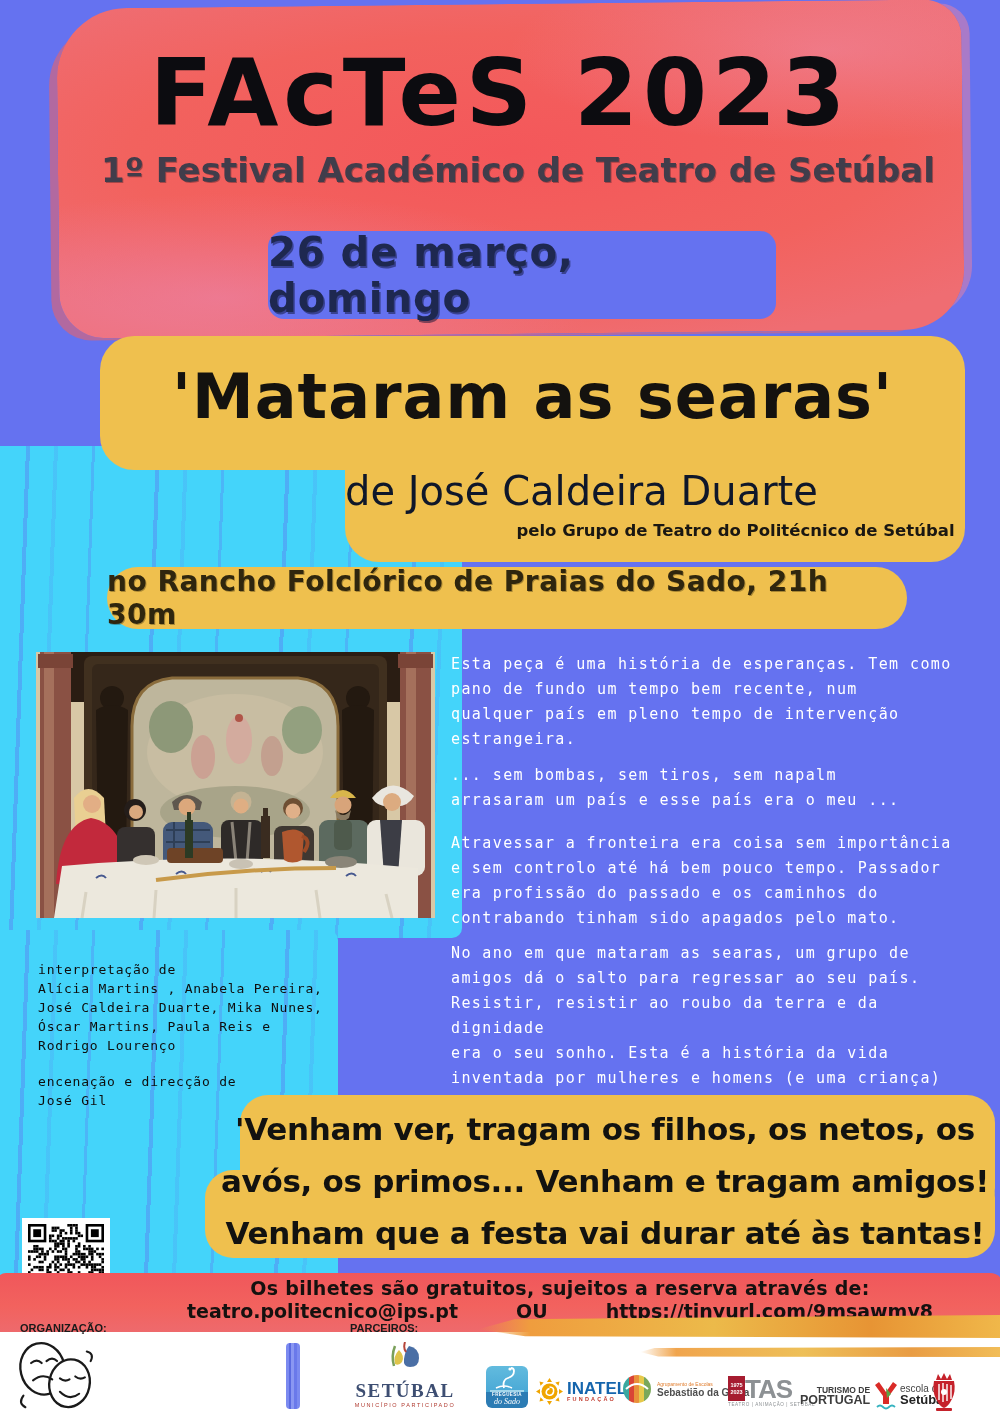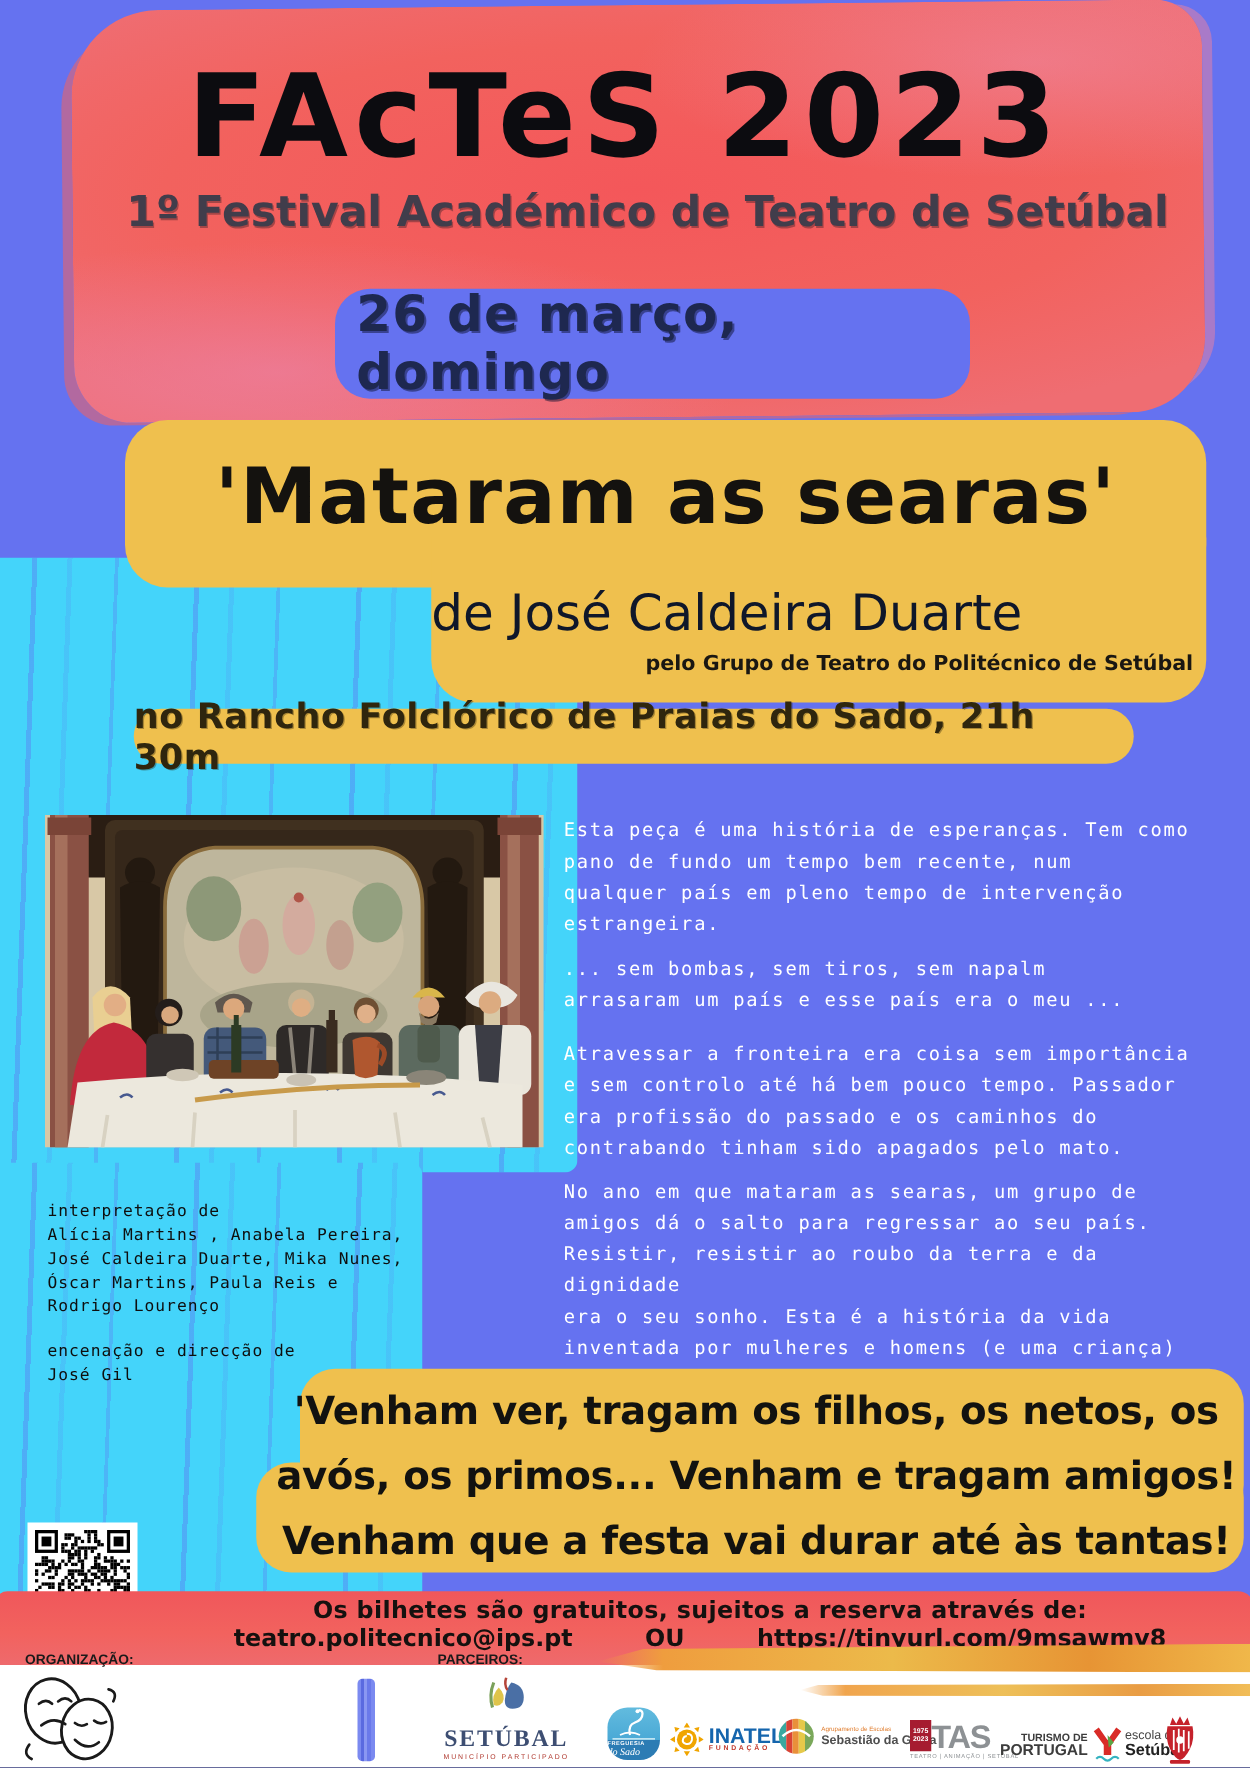--- a/index.html
+++ b/index.html
@@ -27,22 +27,22 @@
     font-size:92px; font-weight:800; letter-spacing:5px; color:#0c0c10;
   }
   #festival-subtitle {
     left:0; right:0; top:150px; text-align:center;
     font-size:34px; font-weight:700; color:#413d4b;
     text-shadow:1px 1px 0 rgba(20,20,30,.35);
     padding-left:36px;
   }
   #date-pill {
     left:268px; top:231px; width:508px; height:88px;
-    background:#6572f0; border-radius:28px;
-    display:flex; align-items:center; justify-content:center;padding-left:17px;
+    background:#6572f0; border-radius:16px;
+    display:flex; align-items:center; justify-content:center;
   }
   #date-pill span {
     font-size:40px; font-weight:800; color:#1e2850; letter-spacing:1px;
     text-shadow:1.5px 1.5px 0 rgba(14,18,50,.5);
   }
 
   
   .cyan {
     background:
       repeating-linear-gradient(92deg,
@@ -65,21 +65,21 @@
   }
   #play-author {
     left:345px; top:468px; width:620px; text-align:left;
     font-size:40px; font-weight:400; color:#0f172a;
   }
   #play-group {
     left:362px; top:521px; width:747px; text-align:center;
     font-size:16.5px; font-weight:700; color:#1a1712;
   }
   #venue-pill {
-    left:107px; top:567px; width:800px; height:44px; border-radius:31px;
+    left:107px; top:567px; width:800px; height:62px; border-radius:31px;
     display:flex; align-items:center; justify-content:center;
   }
   #venue-pill span {
     font-size:28px; font-weight:800; color:#2f260e; letter-spacing:.5px;
     text-shadow:1px 1px 0 rgba(40,30,5,.35);
   }
 
   
   #photo { left:36px; top:652px; width:399px; height:266px; }
 
@@ -149,23 +149,23 @@
   #tp-text .l1, #tp-text .l2 { font-size:20px; font-weight:800; color:#111; line-height:19px; letter-spacing:.5px; }
   #tp-text .sub { font-size:7.5px; color:#6a6a6a; margin-top:2px; }
 
   #blue-streak { left:286px; top:1343px; width:14px; height:66px; border-radius:4px;
     background:repeating-linear-gradient(90deg,#7b8af0 0 3px,#5a6ae0 3px 5px,#8a97f2 5px 8px,#6a79ea 8px 11px,#7b8af0 11px 14px); }
 
   #setubal-logo { left:350px; top:1342px; width:110px; text-align:center; font-family:"Liberation Serif", serif; }
   #setubal-logo .name { font-size:19px; letter-spacing:1.5px; color:#3d4e72; font-weight:600; margin-top:2px; }
   #setubal-logo .sub  { font-size:5.5px; letter-spacing:1.6px; color:#b03a30; font-family:"Liberation Sans", sans-serif; }
 
-  #freguesia-logo { left:486px; top:1366px; width:42px; height:42px; border-radius:16px;
+  #freguesia-logo { left:486px; top:1366px; width:42px; height:42px; border-radius:6px;
     background:linear-gradient(180deg,#62bbde 0%, #4aa9d6 62%, #2c7cb4 62%, #2c7cb4 100%);
-    overflow:hidden; text-align:left; font-family:"Liberation Sans", sans-serif; }
+    overflow:hidden; text-align:center; font-family:"Liberation Sans", sans-serif; }
   #freguesia-logo .l1 { position:absolute; left:0; right:0; top:26px; font-size:4.5px; font-weight:700; color:#fff; letter-spacing:.4px; }
   #freguesia-logo .l2 { position:absolute; left:0; right:0; top:31px; font-size:8px; font-style:italic; color:#fff; font-family:"Liberation Serif", serif; }
 
   #inatel-logo { left:536px; top:1378px; display:flex; align-items:center; gap:4px; font-family:"Liberation Sans", sans-serif; }
   #inatel-logo .name { font-size:17px; font-weight:800; color:#1565ad; line-height:15px; }
   #inatel-logo .sub  { font-size:5.5px; letter-spacing:2.2px; color:#c23b2e; font-weight:700; }
 
   #gama-logo { left:622px; top:1374px; display:flex; align-items:center; gap:5px; font-family:"Liberation Sans", sans-serif; }
   #gama-logo .top  { font-size:5px; color:#e07b2a; }
   #gama-logo .name { font-size:10px; font-weight:700; color:#4e4e4e; }

